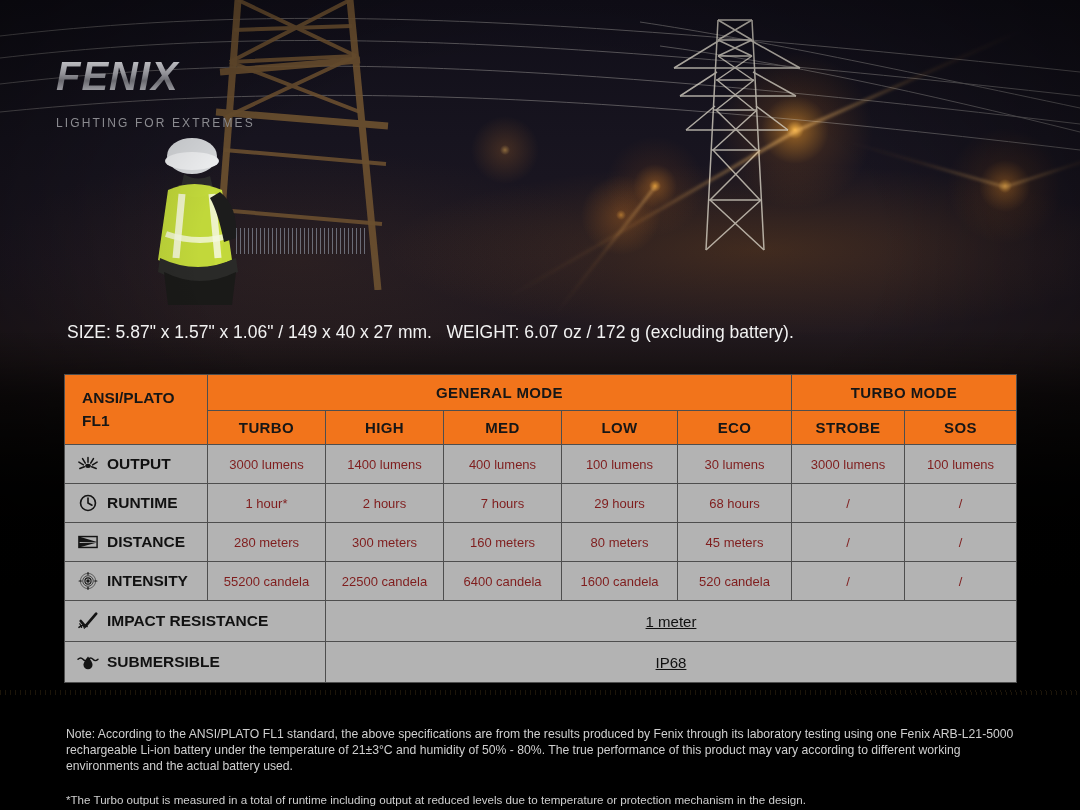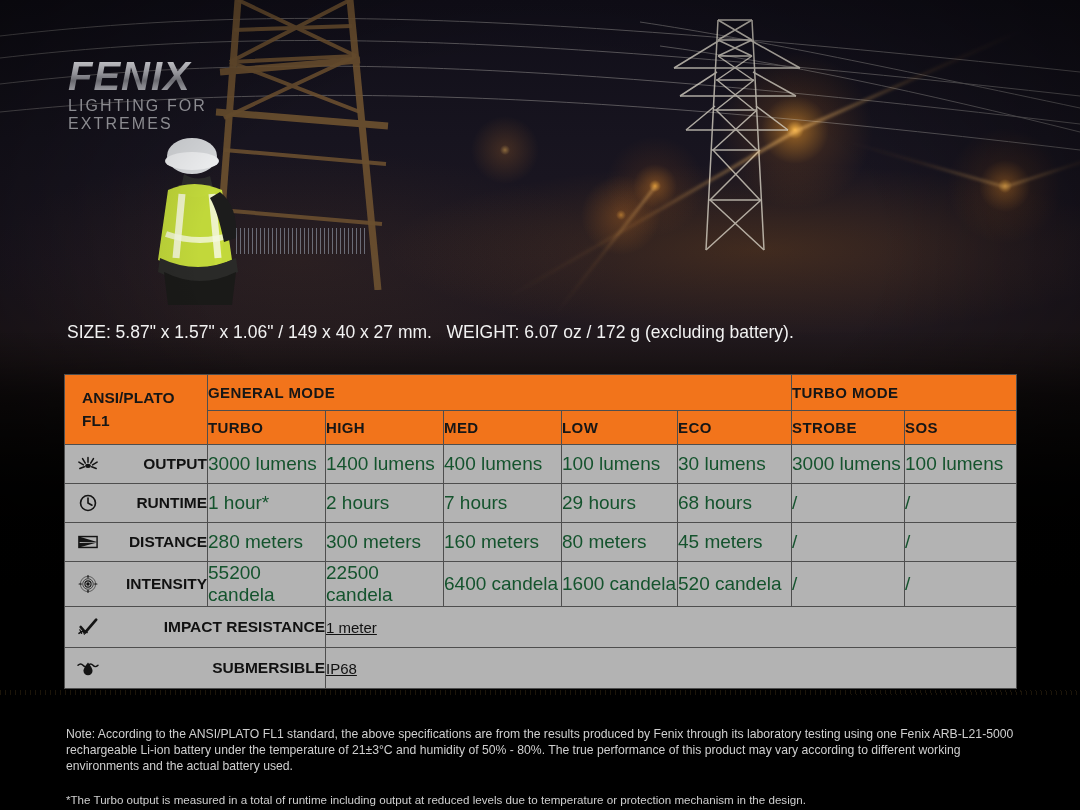--- a/index.html
+++ b/index.html
@@ -66,65 +66,65 @@
   .fade {
     position:absolute; left:0; top:330px; width:1080px; height:360px;
     background:linear-gradient(180deg, rgba(0,0,0,0) 0%, rgba(0,0,0,0.55) 18%, rgba(0,0,0,0.93) 46%, #000 72%);
   }
   .vignette {
     position:absolute; inset:0;
     background:radial-gradient(ellipse 70% 62% at 50% 36%, rgba(0,0,0,0) 45%, rgba(0,0,0,0.55) 100%);
   }
 
   
-  .logo { position:absolute; left:68px; top:56px; width:230px; }
+  .logo { position:absolute; left:56px; top:56px; width:230px; }
   .logo-word {
     font-size:40px; font-weight:bold; font-style:italic;
     letter-spacing:1px; line-height:1;
     color:#9a9a9e;
     background:linear-gradient(180deg,#d2d2d6 0%,#8e8e94 46%,#6a6a70 62%,#b6b6bc 100%);
     -webkit-background-clip:text; background-clip:text;
     -webkit-text-fill-color:transparent;
   }
   .logo-tag {
-    margin-top:1px; font-size:16px; letter-spacing:2.1px;
+    margin-top:20px; font-size:12px; letter-spacing:2.1px;
     color:#8b8b90;
   }
 
   
   .title {
     position:absolute; left:66px; top:277px;
     font-size:37px; font-weight:bold; letter-spacing:.3px;
     color:#f26a21;
   }
   .subtitle {
     position:absolute; left:67px; top:322px;
     font-size:17.5px; color:#f2f2f2; white-space:pre;
   }
 
   
   .table-wrap { position:absolute; left:64px; top:374px; width:952px; }
   table { border-collapse:collapse; width:952px; table-layout:fixed; }
   td, th {
     border:1px solid #4e4e4e;
-    text-align:left; vertical-align:middle;
+    text-align:center; vertical-align:middle;
     font-size:14.5px; color:#111;
     padding:0;
   }
   .hdr { background:#f2741b; font-weight:bold; font-size:15px; color:#161616; }
   .hdr-ansi { height:70px; font-size:15.5px; text-align:left; padding-left:17px; line-height:1.45; }
   .hdr-group { height:36px; letter-spacing:.4px; }
   .hdr-mode  { height:34px; letter-spacing:.4px; }
-  .cell { background:#b3b3b3; height:39px; font-size:19px; color:#14532d; }
+  .cell { background:#b3b3b3; height:39px; font-size:13px; color:#7f1d1d; }
   .rowlabel {
     background:#b3b3b3; height:39px; text-align:left;
     font-weight:bold; font-size:15.5px; color:#111;
     padding-left:10px;
   }
-  .rl-inner { display:flex; align-items:center; gap:13px;justify-content:space-between; }
+  .rl-inner { display:flex; align-items:center; gap:6px; }
   .rl-icon { width:26px; height:22px; flex:0 0 26px; display:flex; align-items:center; justify-content:center; }
   .rl-text { white-space:nowrap; }
   .wide-label { height:41px; }
   .merged { background:#b3b3b3; height:41px; font-size:15px;text-decoration:underline; }
 
   
   .notes { position:absolute; left:66px; top:726px; width:950px; }
   .note-main { font-size:12.2px; line-height:1.32; color:#cfcfcf; }
   .note-star { margin-top:19px; font-size:11.6px; color:#cfcfcf; }
 </style>

